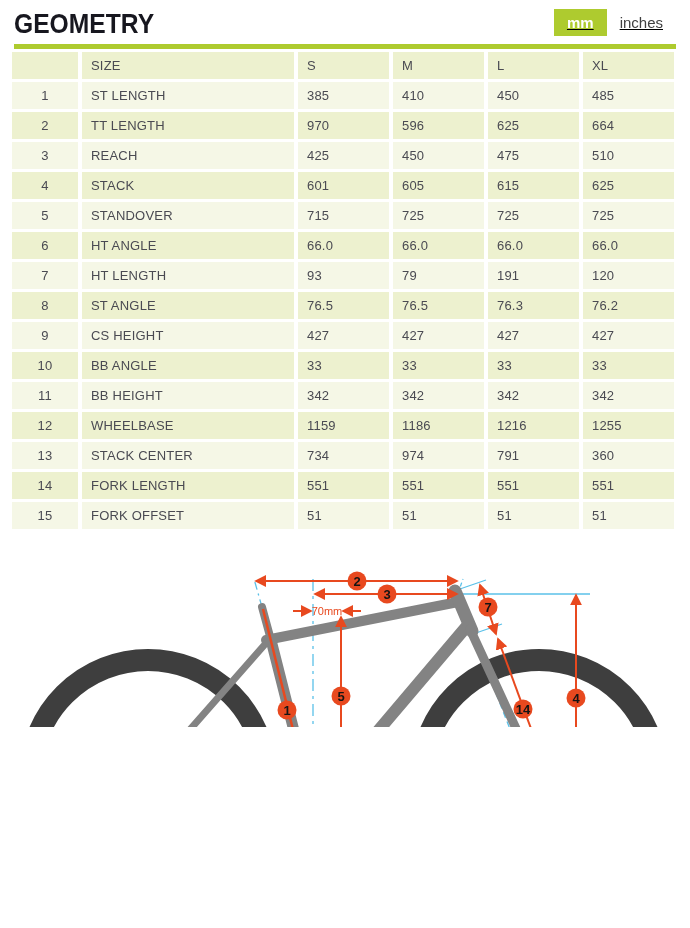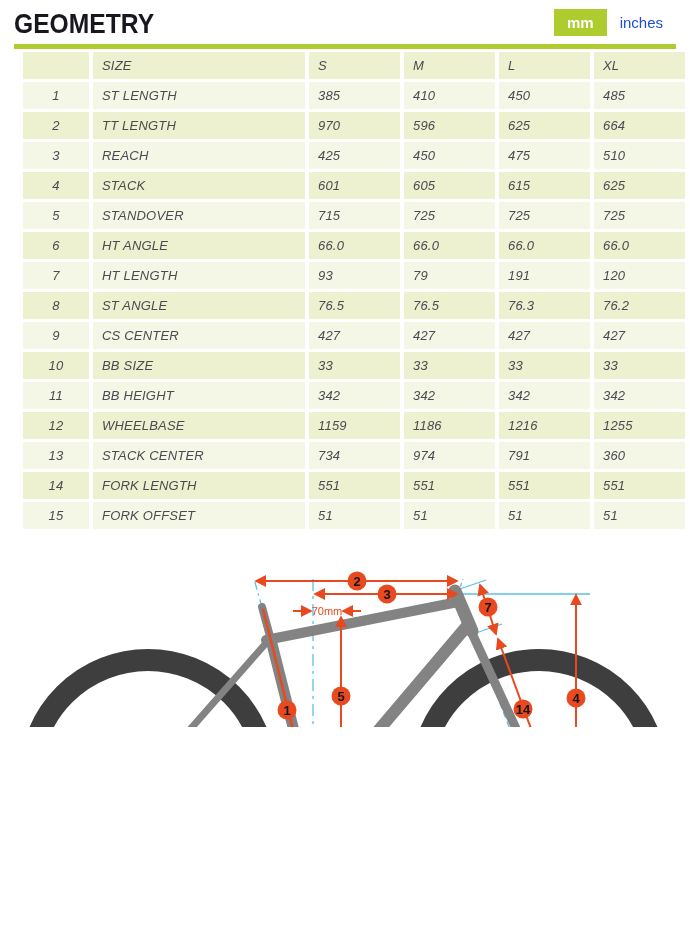--- a/index.html
+++ b/index.html
@@ -1,26 +1,26 @@
 <!DOCTYPE html>
 <html><head>
 <meta charset="utf-8">
 <style>
   html,body{margin:0;padding:0;background:#fff;}
   .page{position:relative;width:690px;height:727px;background:#fff;overflow:hidden;
         font-family:"Liberation Sans",sans-serif;-webkit-font-smoothing:antialiased;}
   .header{position:relative;padding:9px 14px 0 14px;}
   .title{display:inline-block;font-size:28px;line-height:30px;font-weight:700;color:#17171f;
          transform:scale(0.88,1.02);transform-origin:left bottom;letter-spacing:0;}
-  .unit-toggle{position:absolute;top:9px;right:14px;display:flex;align-items:flex-start;}
+  .unit-toggle{position:absolute;top:9px;right:14px;display:flex;align-items:flex-start;text-decoration:underline;}
   .unit-btn{font-size:15px;line-height:15px;padding:6px 13px;cursor:pointer;}
   .unit-btn.active{background:#aecb2f;color:#ffffff;font-weight:700;}
-  .unit-btn.inactive{background:#ffffff;color:#1d4ed8;font-weight:400;}
+  .unit-btn.inactive{background:#ffffff;color:#404040;font-weight:400;}
   .green-bar{height:5px;background:#aecb2f;margin:5px 14px 0 14px;}
-  .tbl-wrap{padding:0 23px;font-style:italic;}
+  .tbl-wrap{padding:0 12px;}
   table.geo{border-collapse:separate;border-spacing:4px 3px;width:100%;margin-left:-4px;margin-right:-4px;table-layout:fixed;}
   table.geo th,table.geo td{height:27px;font-size:13px;color:#4a4a52;font-weight:400;
         padding:0 0 0 9px;text-align:left;vertical-align:middle;letter-spacing:.2px;}
   table.geo .c-num{text-align:center;padding:0;}
   thead th{background:#edf1cf;}
   tbody tr:nth-child(odd) td{background:#f5f7e6;}
   tbody tr:nth-child(even) td{background:#edf1cf;}
   .diagram-wrap{margin-top:11px;}
   svg text.mk{font-family:"Liberation Sans",sans-serif;font-size:13px;font-weight:700;fill:#141414;}
   svg text.ann{font-family:"Liberation Sans",sans-serif;font-size:11px;fill:#e8491f;}
@@ -119,29 +119,29 @@
           <tr>
             <td class="c-num">8</td>
             <td class="c-label">ST ANGLE</td>
             <td class="c-val">76.5</td>
             <td class="c-val">76.5</td>
             <td class="c-val">76.3</td>
             <td class="c-val">76.2</td>
           </tr>
           <tr>
             <td class="c-num">9</td>
-            <td class="c-label">CS CENTER</td>
+            <td class="c-label">CS HEIGHT</td>
             <td class="c-val">427</td>
             <td class="c-val">427</td>
             <td class="c-val">427</td>
             <td class="c-val">427</td>
           </tr>
           <tr>
             <td class="c-num">10</td>
-            <td class="c-label">BB SIZE</td>
+            <td class="c-label">BB ANGLE</td>
             <td class="c-val">33</td>
             <td class="c-val">33</td>
             <td class="c-val">33</td>
             <td class="c-val">33</td>
           </tr>
           <tr>
             <td class="c-num">11</td>
             <td class="c-label">BB HEIGHT</td>
             <td class="c-val">342</td>
             <td class="c-val">342</td>

